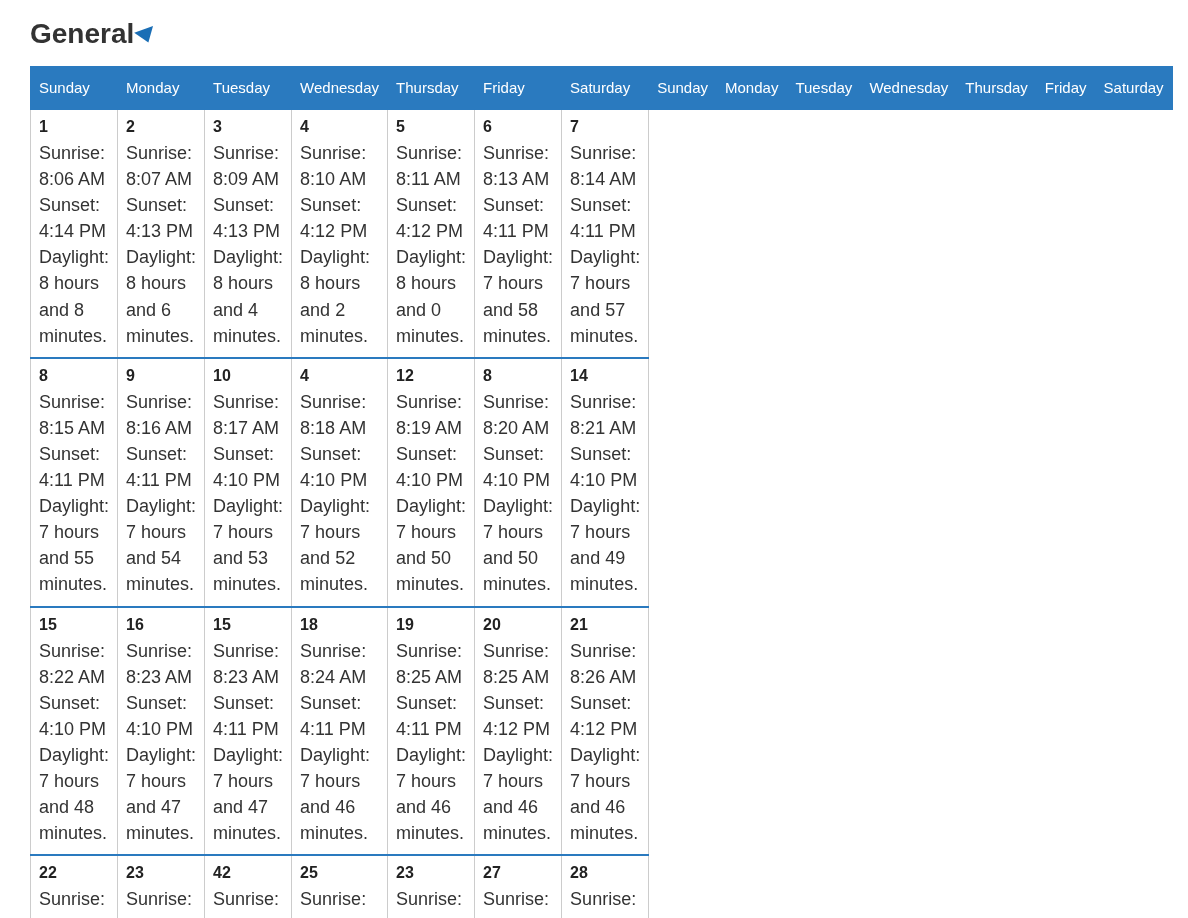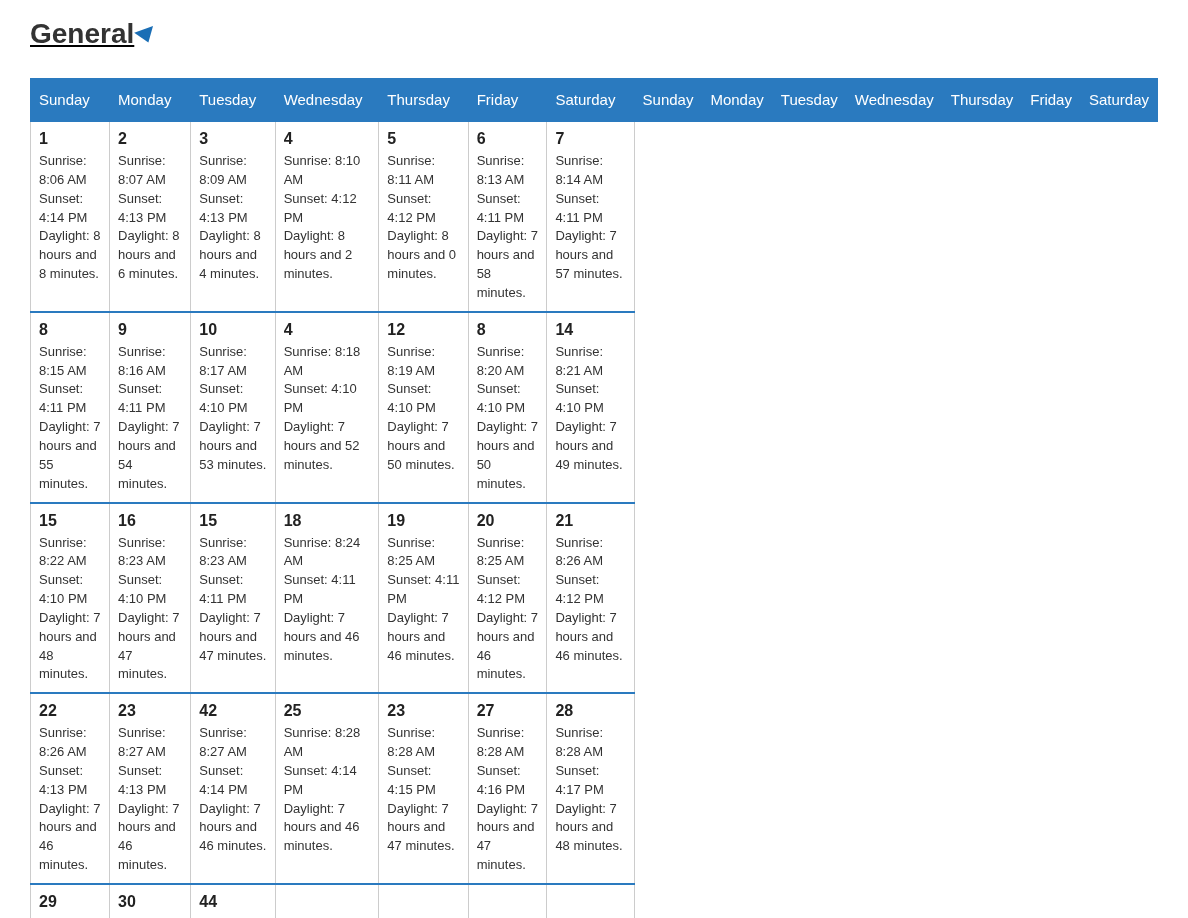--- a/index.html
+++ b/index.html
@@ -7,22 +7,21 @@
       font-family: Arial, sans-serif;
       background: #fff;
       width: 1188px;
       min-height: 918px;
       padding: 20px 30px;
     }
     .header {
       display: flex;
       justify-content: space-between;
       align-items: flex-start;
-      margin-bottom: 32px;
-      text-decoration: underline;
+      margin-bottom: 20px;
     }
     .logo {
       display: flex;
       flex-direction: column;
       align-items: flex-start;
     }
     .logo-top {
       font-size: 28px;
       font-weight: bold;
       color: #333;
@@ -84,21 +83,21 @@
       min-height: 90px;
     }
     .day-num {
       font-size: 16px;
       font-weight: bold;
       color: #222;
       display: block;
       margin-bottom: 4px;
     }
     .day-info {
-      font-size: 13px;
+      font-size: 18px;
       color: #333;
       line-height: 1.45;
     }
     tr td {
       background: #fff;
     }
     
     tbody tr:first-child td {
       border-top: 2px solid #2a7abf;
     }

